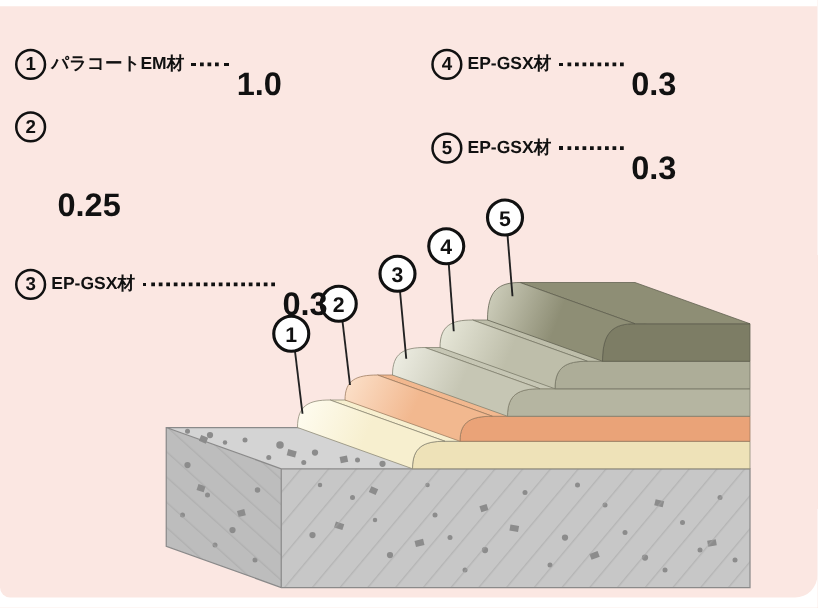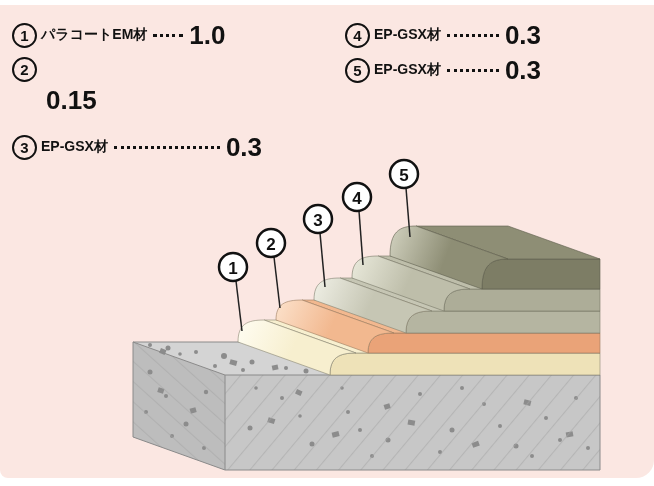--- a/index.html
+++ b/index.html
@@ -17,42 +17,42 @@
   .legend-right{position:absolute;left:345px;top:22px;display:flex;flex-direction:column;gap:9px;z-index:2;}
   .lrow{display:flex;align-items:center;}
   .cnum{
     flex:none;width:21px;height:21px;border:2.5px solid #111;border-radius:50%;
     display:flex;align-items:center;justify-content:center;
     font-size:15px;font-weight:700;color:#111;margin-right:4px;background:transparent;
   }
   .llabel{font-size:14px;font-weight:700;color:#111;white-space:nowrap;}
   .leader{height:0;border-bottom:3.2px dotted #111;margin:0 6px;align-self:center;}
   .w30{width:30px}.w110{width:106px}.w52{width:52px}
-  .lvalue{font-size:26px;font-weight:700;color:#111;line-height:1;}
+  .lvalue{font-size:26px;font-weight:700;color:#111;line-height:1;margin-top:32px;}
   .indent{margin-left:34px;margin-top:-4px;}
   .mt{margin-top:12px;}
 </style>
 </head>
 <body>
 
 <div class="panel">
   <div class="pink-bg"></div>
 
   <div class="legend-left">
     <div class="lrow">
       <span class="cnum">1</span>
       <span class="llabel">パラコートEM材</span>
       <span class="leader w30"></span>
       <span class="lvalue">1.0</span>
     </div>
     <div class="lrow">
       <span class="cnum">2</span>
     </div>
     <div class="lrow indent">
-      <span class="lvalue">0.15</span>
+      <span class="lvalue">0.25</span>
     </div>
     <div class="lrow mt">
       <span class="cnum">3</span>
       <span class="llabel">EP-GSX材</span>
       <span class="leader w110"></span>
       <span class="lvalue">0.3</span>
     </div>
   </div>
 
   <div class="legend-right">

